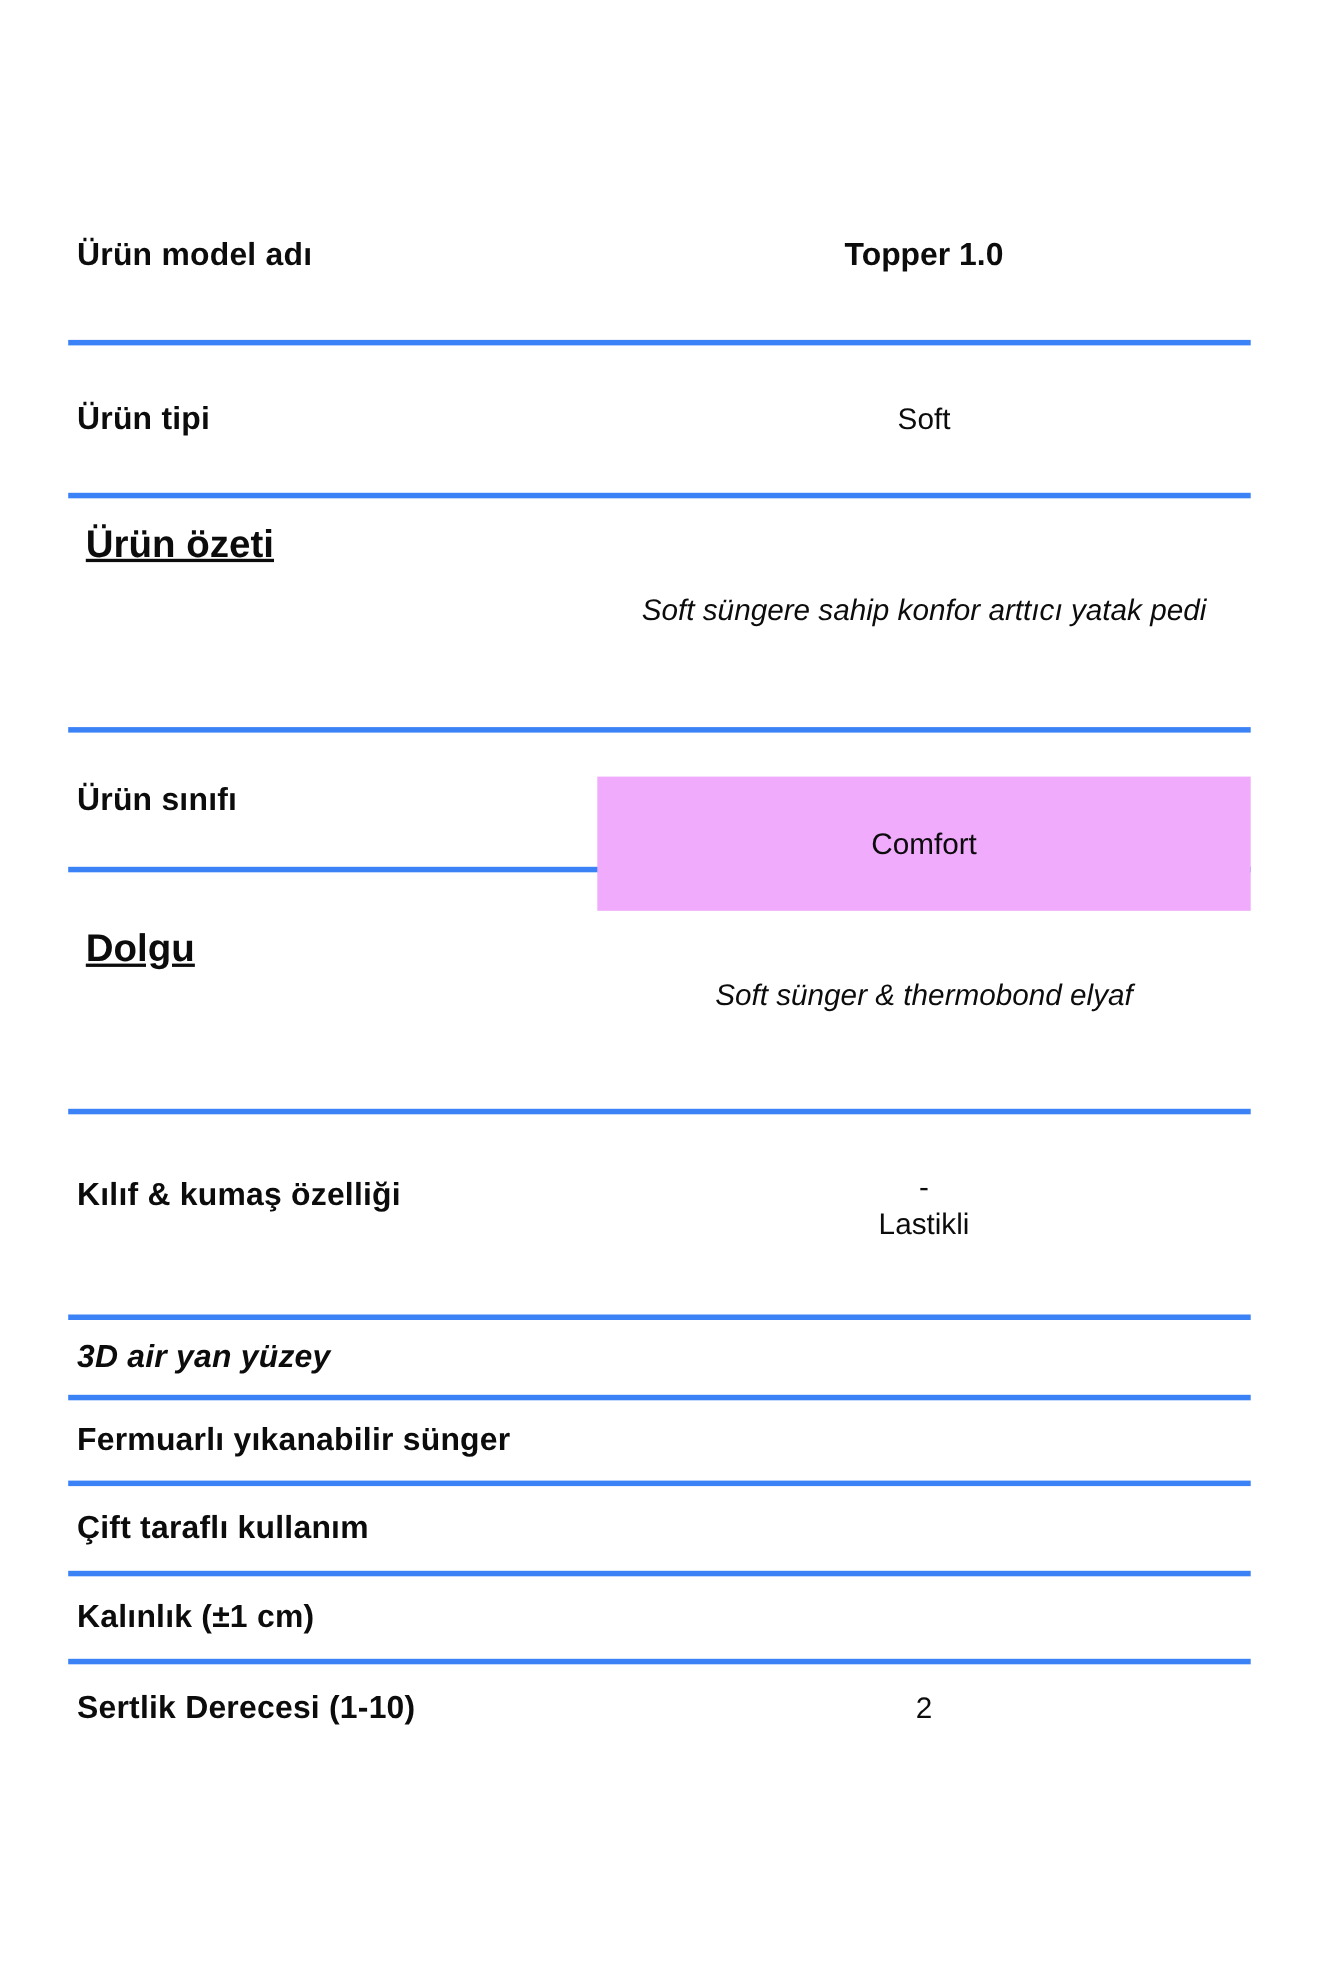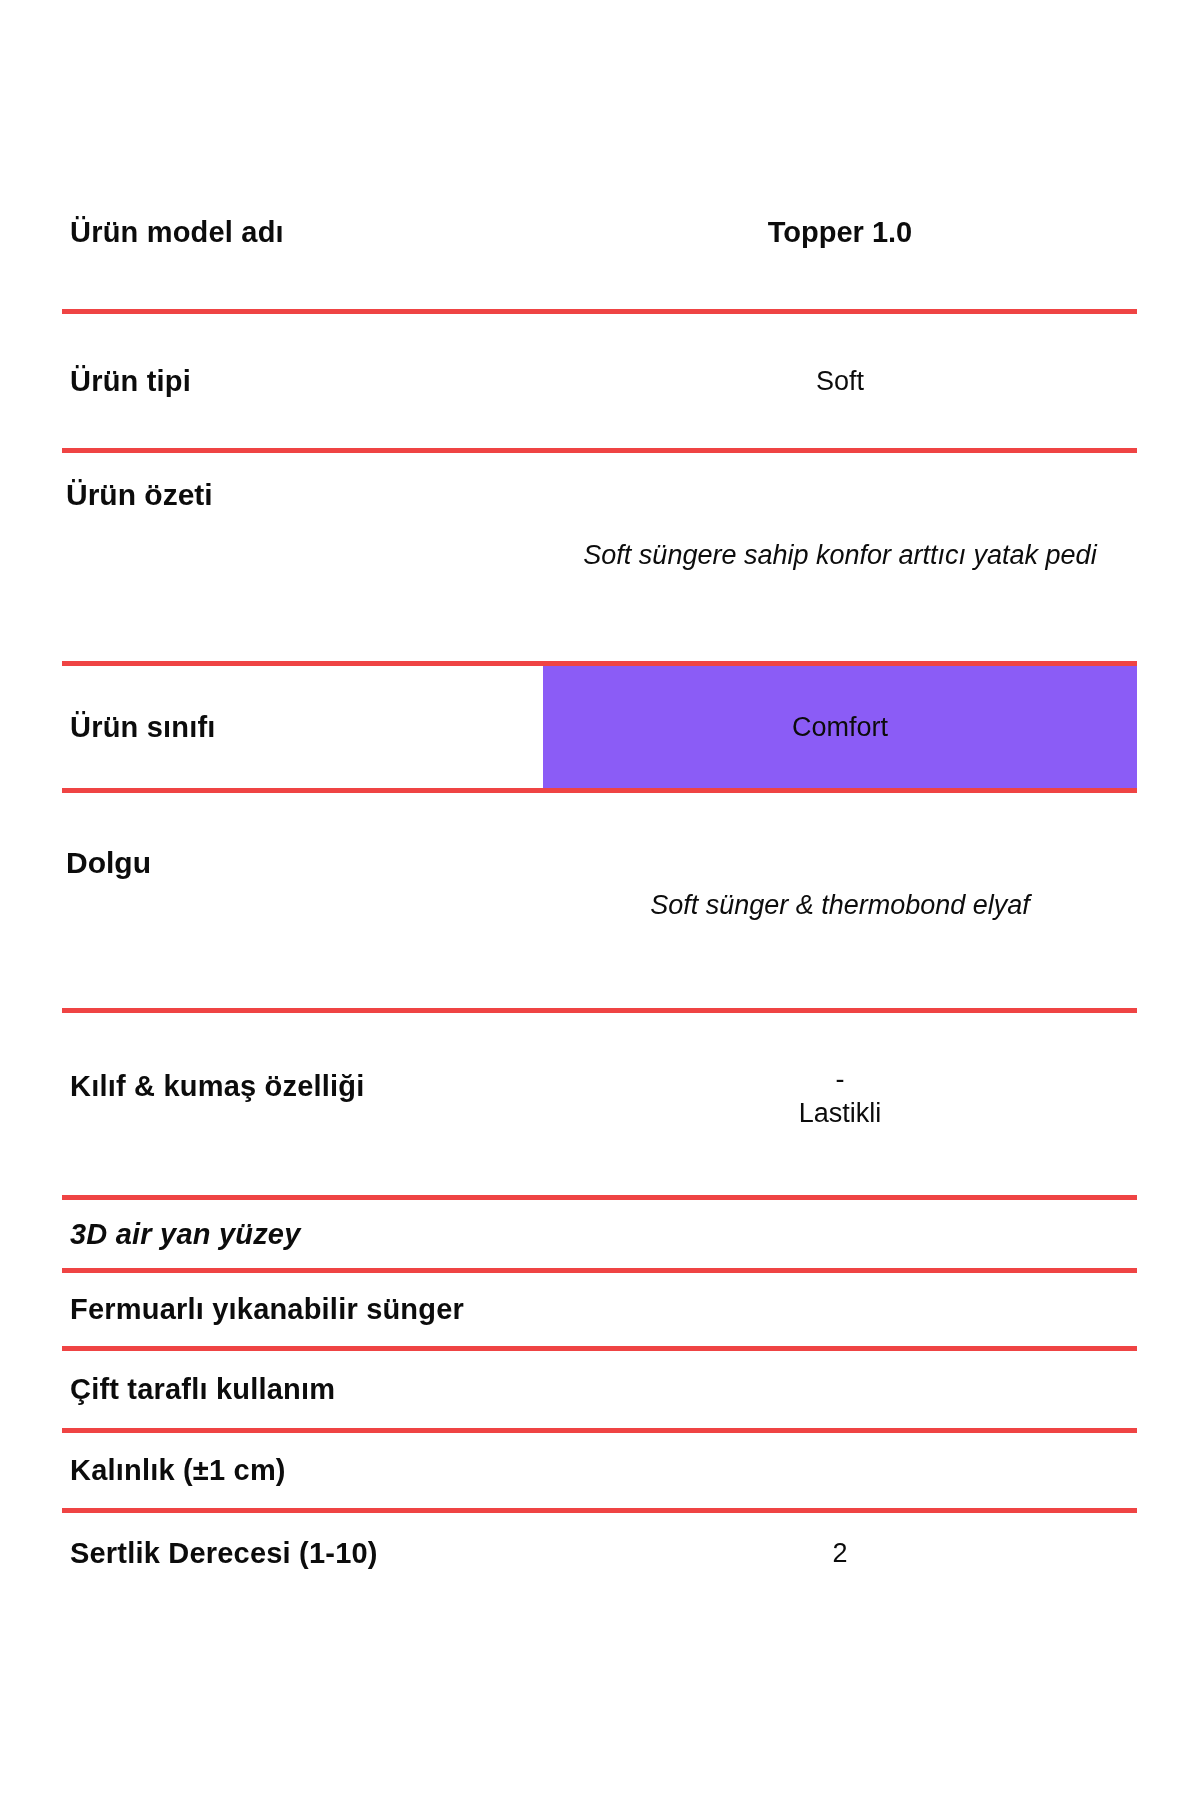--- a/index.html
+++ b/index.html
@@ -16,21 +16,21 @@
     overflow: hidden;
   }
   .spec-table {
     position: absolute;
     left: 62px;
     top: 155px;
     width: 1075px;
   }
   .row {
     box-sizing: border-box;
-    border-bottom: 5px solid #ef4444;
+    border-bottom: 5px solid #3b82f6;
     display: flex;
     align-items: center;
   }
   .row.no-line { border-bottom: none; }
 
   .label-cell {
     box-sizing: border-box;
     width: 481px;
     padding-left: 8px;
     font-size: 29px;
@@ -61,24 +61,25 @@
   .r-side      { height: 73px; font-style: italic; }
   .r-zipper    { height: 78px; }
   .r-double    { height: 82px; }
   .r-thickness { height: 80px; }
   .r-firmness  { height: 80px; }
 
   
   .r-summary .label-top,
   .r-filling .label-top {
     display: block;
-    margin-left: 4px;
-    font-size: 30px;
+    margin-left: 16px;
+    font-size: 35px;
     font-weight: 700;
     line-height: 36px;
+    text-decoration: underline;
   }
   .r-summary .label-top { padding-top: 24px; }
   .r-filling .label-top { padding-top: 52px; }
   .r-summary .value-below,
   .r-filling .value-below {
     display: block;
     margin-left: 481px;
     width: 594px;
     text-align: center;
     font-size: 27px;
@@ -118,21 +119,21 @@
     <div class="value-cell">Soft</div>
   </div>
 
   <div class="row r-summary">
     <div class="label-top">Ürün özeti</div>
     <div class="value-below">Soft süngere sahip konfor arttıcı yatak pedi</div>
   </div>
 
   <div class="row r-class">
     <div class="label-cell">Ürün sınıfı</div>
-    <div class="value-cell" style="background: #8b5cf6;">Comfort</div>
+    <div class="value-cell" style="background: #f0abfc; margin-top: 40px;">Comfort</div>
   </div>
 
   <div class="row r-filling">
     <div class="label-top">Dolgu</div>
     <div class="value-below">Soft sünger &amp; thermobond elyaf</div>
   </div>
 
   <div class="row r-cover">
     <div class="label-cell">Kılıf &amp; kumaş özelliği</div>
     <div class="value-cell">

